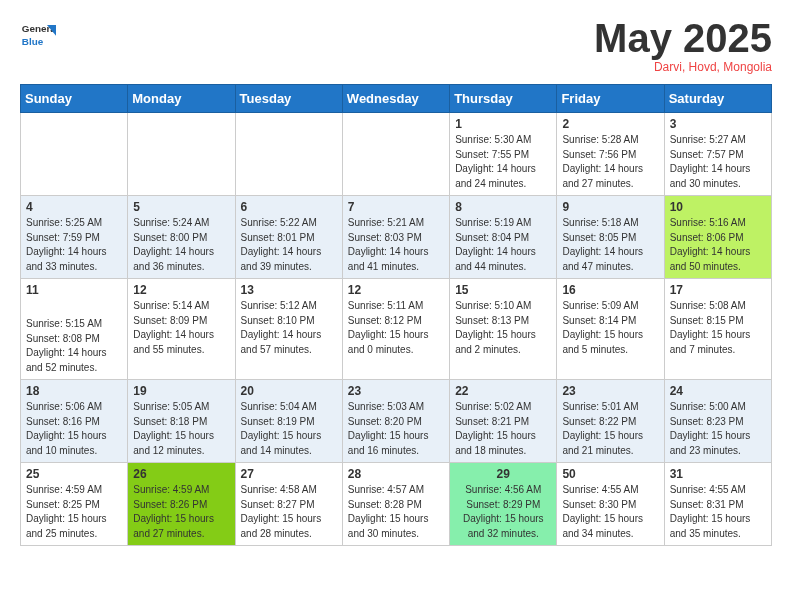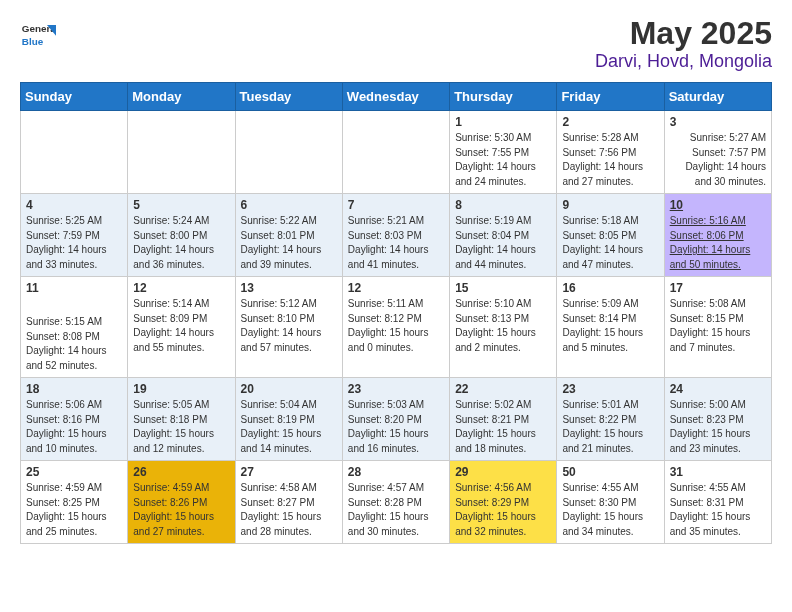--- a/index.html
+++ b/index.html
@@ -27,29 +27,29 @@
       gap: 4px;
     }
     .logo-icon {
       width: 36px;
       height: 36px;
     }
     .title-block {
       text-align: right;
     }
     .title-month {
-      font-size: 32px;
+      font-size: 40px;
       font-weight: bold;
       color: #333;
       line-height: 1.1;
       text-align: right;
     }
     .title-location {
-      font-size: 18px;
-      color: #4c1d95;
+      font-size: 12px;
+      color: #ef4444;
     }
     .calendar {
       width: 100%;
       border-collapse: collapse;
       border: 1px solid #ccc;
     }
     .calendar th {
       background: #2176c7;
       color: #fff;
       font-size: 13px;
@@ -133,21 +133,21 @@
 Daylight: 14 hours and 24 minutes.</div>
           </td>
           <td style="background: rgb(255, 255, 255);">
             <span class="day-num">2</span>
             <div class="day-info" style="white-space: pre-line;">Sunrise: 5:28 AM
 Sunset: 7:56 PM
 Daylight: 14 hours and 27 minutes.</div>
           </td>
           <td style="background: rgb(255, 255, 255);">
             <span class="day-num">3</span>
-            <div class="day-info" style="white-space: pre-line; text-align: right;">Sunrise: 5:27 AM
+            <div class="day-info" style="white-space: pre-line;">Sunrise: 5:27 AM
 Sunset: 7:57 PM
 Daylight: 14 hours and 30 minutes.</div>
           </td>
         </tr>
         <tr style="background: rgb(232, 240, 248);">
           <td style="background: rgb(232, 240, 248);">
             <span class="day-num">4</span>
             <div class="day-info" style="white-space: pre-line;">Sunrise: 5:25 AM
 Sunset: 7:59 PM
 Daylight: 14 hours and 33 minutes.</div>
@@ -175,21 +175,21 @@
             <div class="day-info" style="white-space: pre-line;">Sunrise: 5:19 AM
 Sunset: 8:04 PM
 Daylight: 14 hours and 44 minutes.</div>
           </td>
           <td style="background: rgb(232, 240, 248);">
             <span class="day-num">9</span>
             <div class="day-info" style="white-space: pre-line;">Sunrise: 5:18 AM
 Sunset: 8:05 PM
 Daylight: 14 hours and 47 minutes.</div>
           </td>
-          <td style="background: #c4b5fd; text-decoration: underline;">
+          <td style="background: #bef264;">
             <span class="day-num">10</span>
             <div class="day-info" style="white-space: pre-line;">Sunrise: 5:16 AM
 Sunset: 8:06 PM
 Daylight: 14 hours and 50 minutes.</div>
           </td>
         </tr>
         <tr style="background: rgb(255, 255, 255);">
           <td style="background: rgb(255, 255, 255);">
             <span class="day-num">11</span>
             <div class="day-info" style="white-space: pre-line; margin-top: 20px;">Sunrise: 5:15 AM
@@ -277,39 +277,39 @@
 Daylight: 15 hours and 23 minutes.</div>
           </td>
         </tr>
         <tr style="background: rgb(255, 255, 255); border-radius: 10px;">
           <td style="background: rgb(255, 255, 255);">
             <span class="day-num">25</span>
             <div class="day-info" style="white-space: pre-line;">Sunrise: 4:59 AM
 Sunset: 8:25 PM
 Daylight: 15 hours and 25 minutes.</div>
           </td>
-          <td style="background: #eab308;">
+          <td style="background: #84cc16;">
             <span class="day-num">26</span>
             <div class="day-info" style="white-space: pre-line;">Sunrise: 4:59 AM
 Sunset: 8:26 PM
 Daylight: 15 hours and 27 minutes.</div>
           </td>
           <td style="background: rgb(255, 255, 255);">
             <span class="day-num">27</span>
             <div class="day-info" style="white-space: pre-line;">Sunrise: 4:58 AM
 Sunset: 8:27 PM
 Daylight: 15 hours and 28 minutes.</div>
           </td>
           <td style="background: rgb(255, 255, 255);">
             <span class="day-num">28</span>
             <div class="day-info" style="white-space: pre-line;">Sunrise: 4:57 AM
 Sunset: 8:28 PM
 Daylight: 15 hours and 30 minutes.</div>
           </td>
-          <td style="background: #fde047;">
+          <td style="background: #86efac; text-align: center;">
             <span class="day-num">29</span>
             <div class="day-info" style="white-space: pre-line;">Sunrise: 4:56 AM
 Sunset: 8:29 PM
 Daylight: 15 hours and 32 minutes.</div>
           </td>
           <td style="background: rgb(255, 255, 255);">
             <span class="day-num">50</span>
             <div class="day-info" style="white-space: pre-line;">Sunrise: 4:55 AM
 Sunset: 8:30 PM
 Daylight: 15 hours and 34 minutes.</div>

